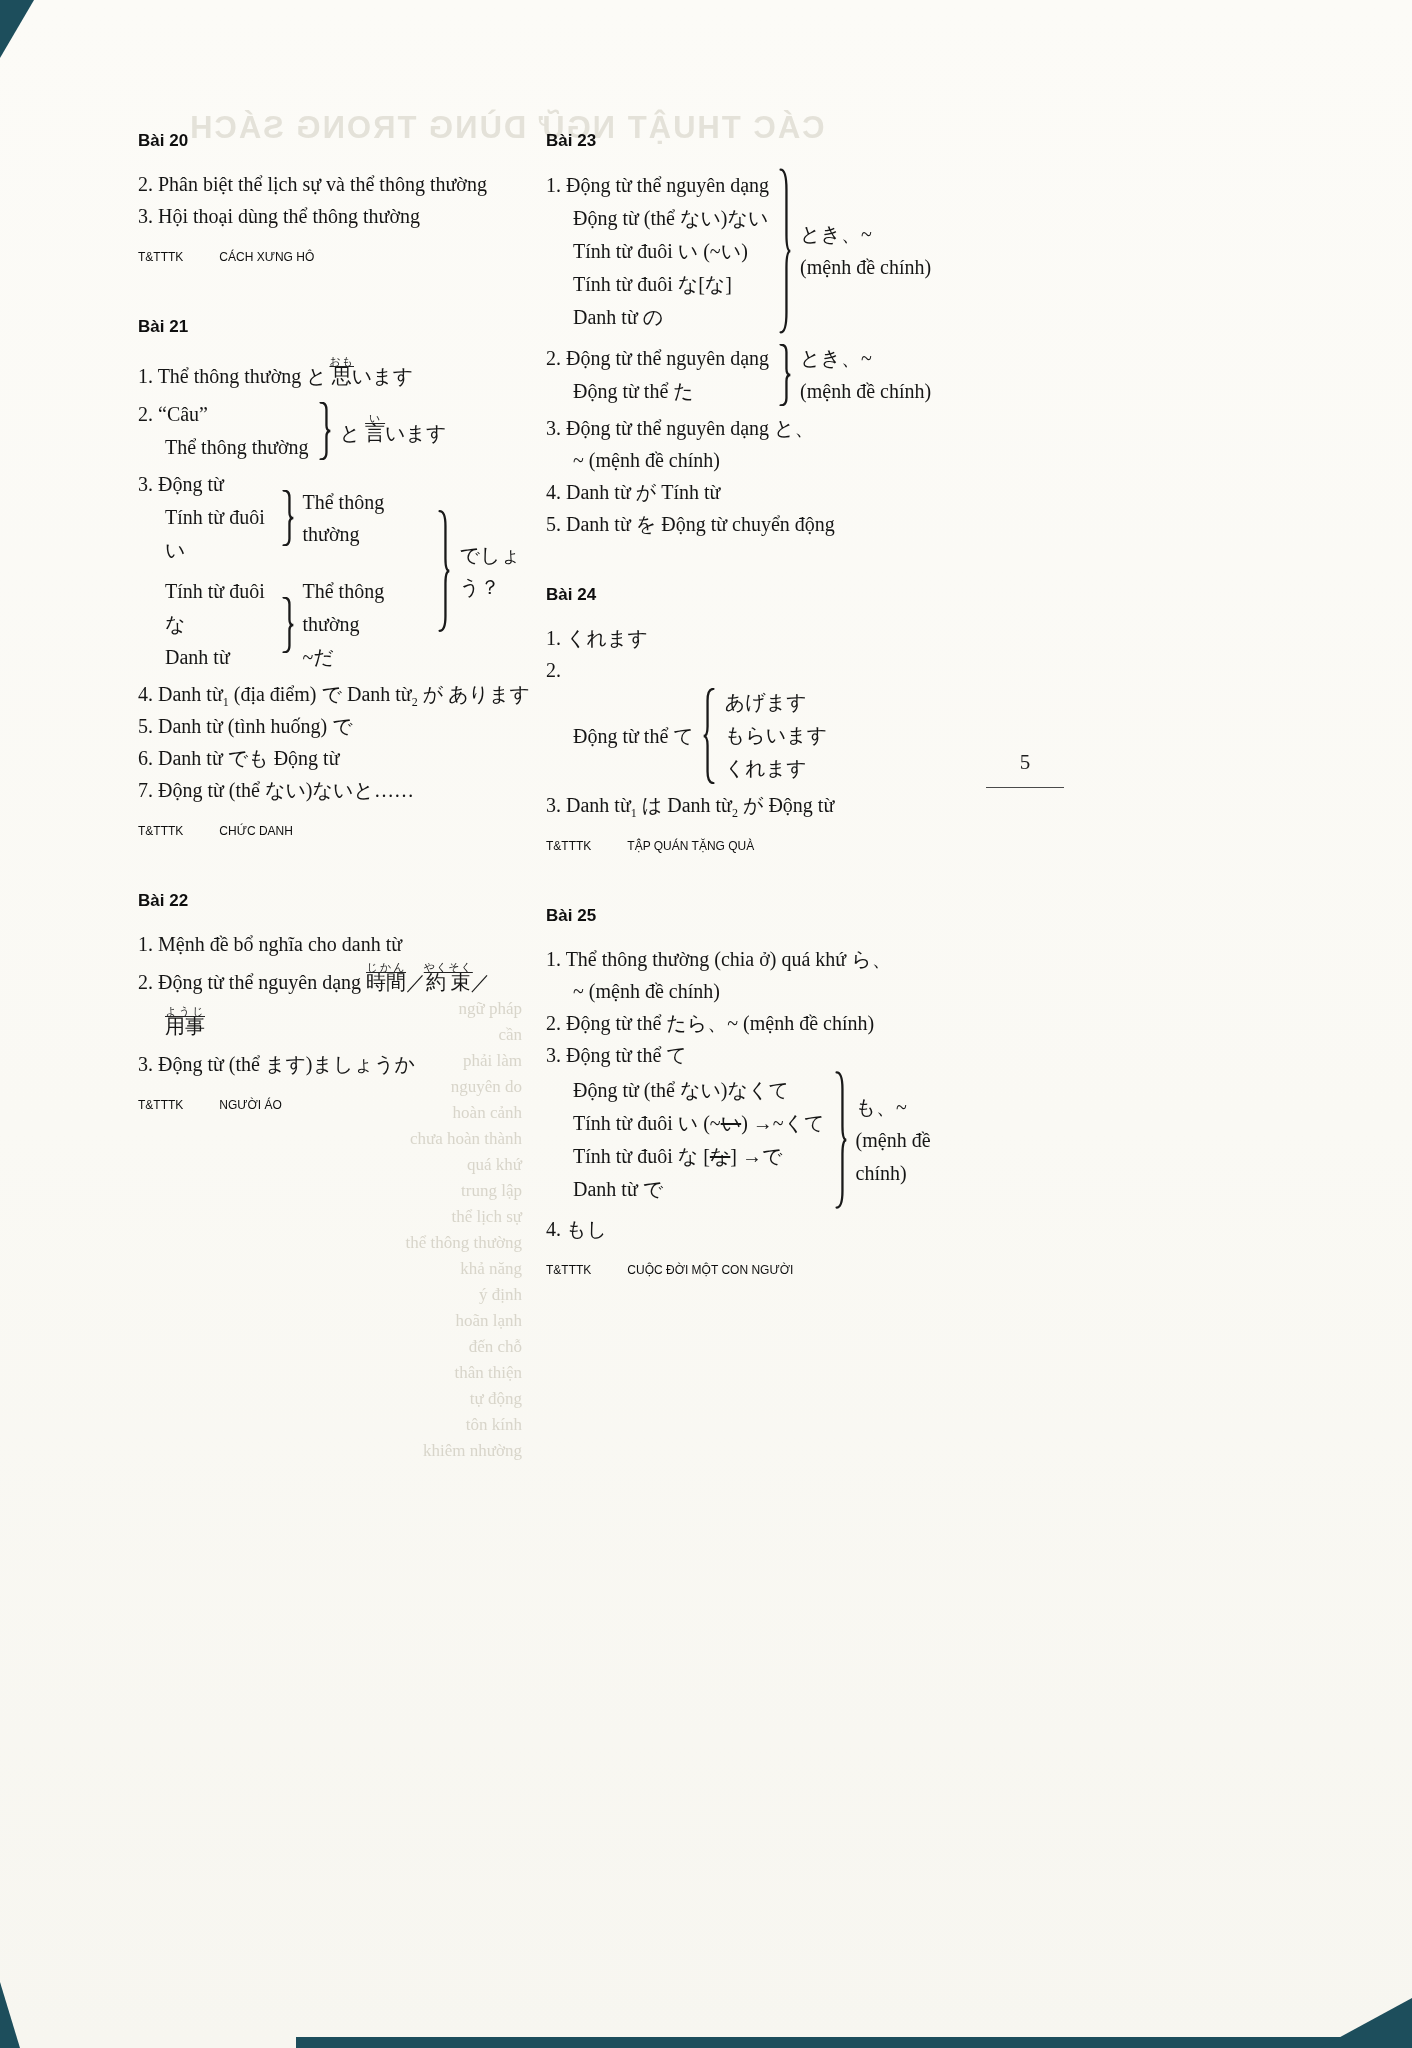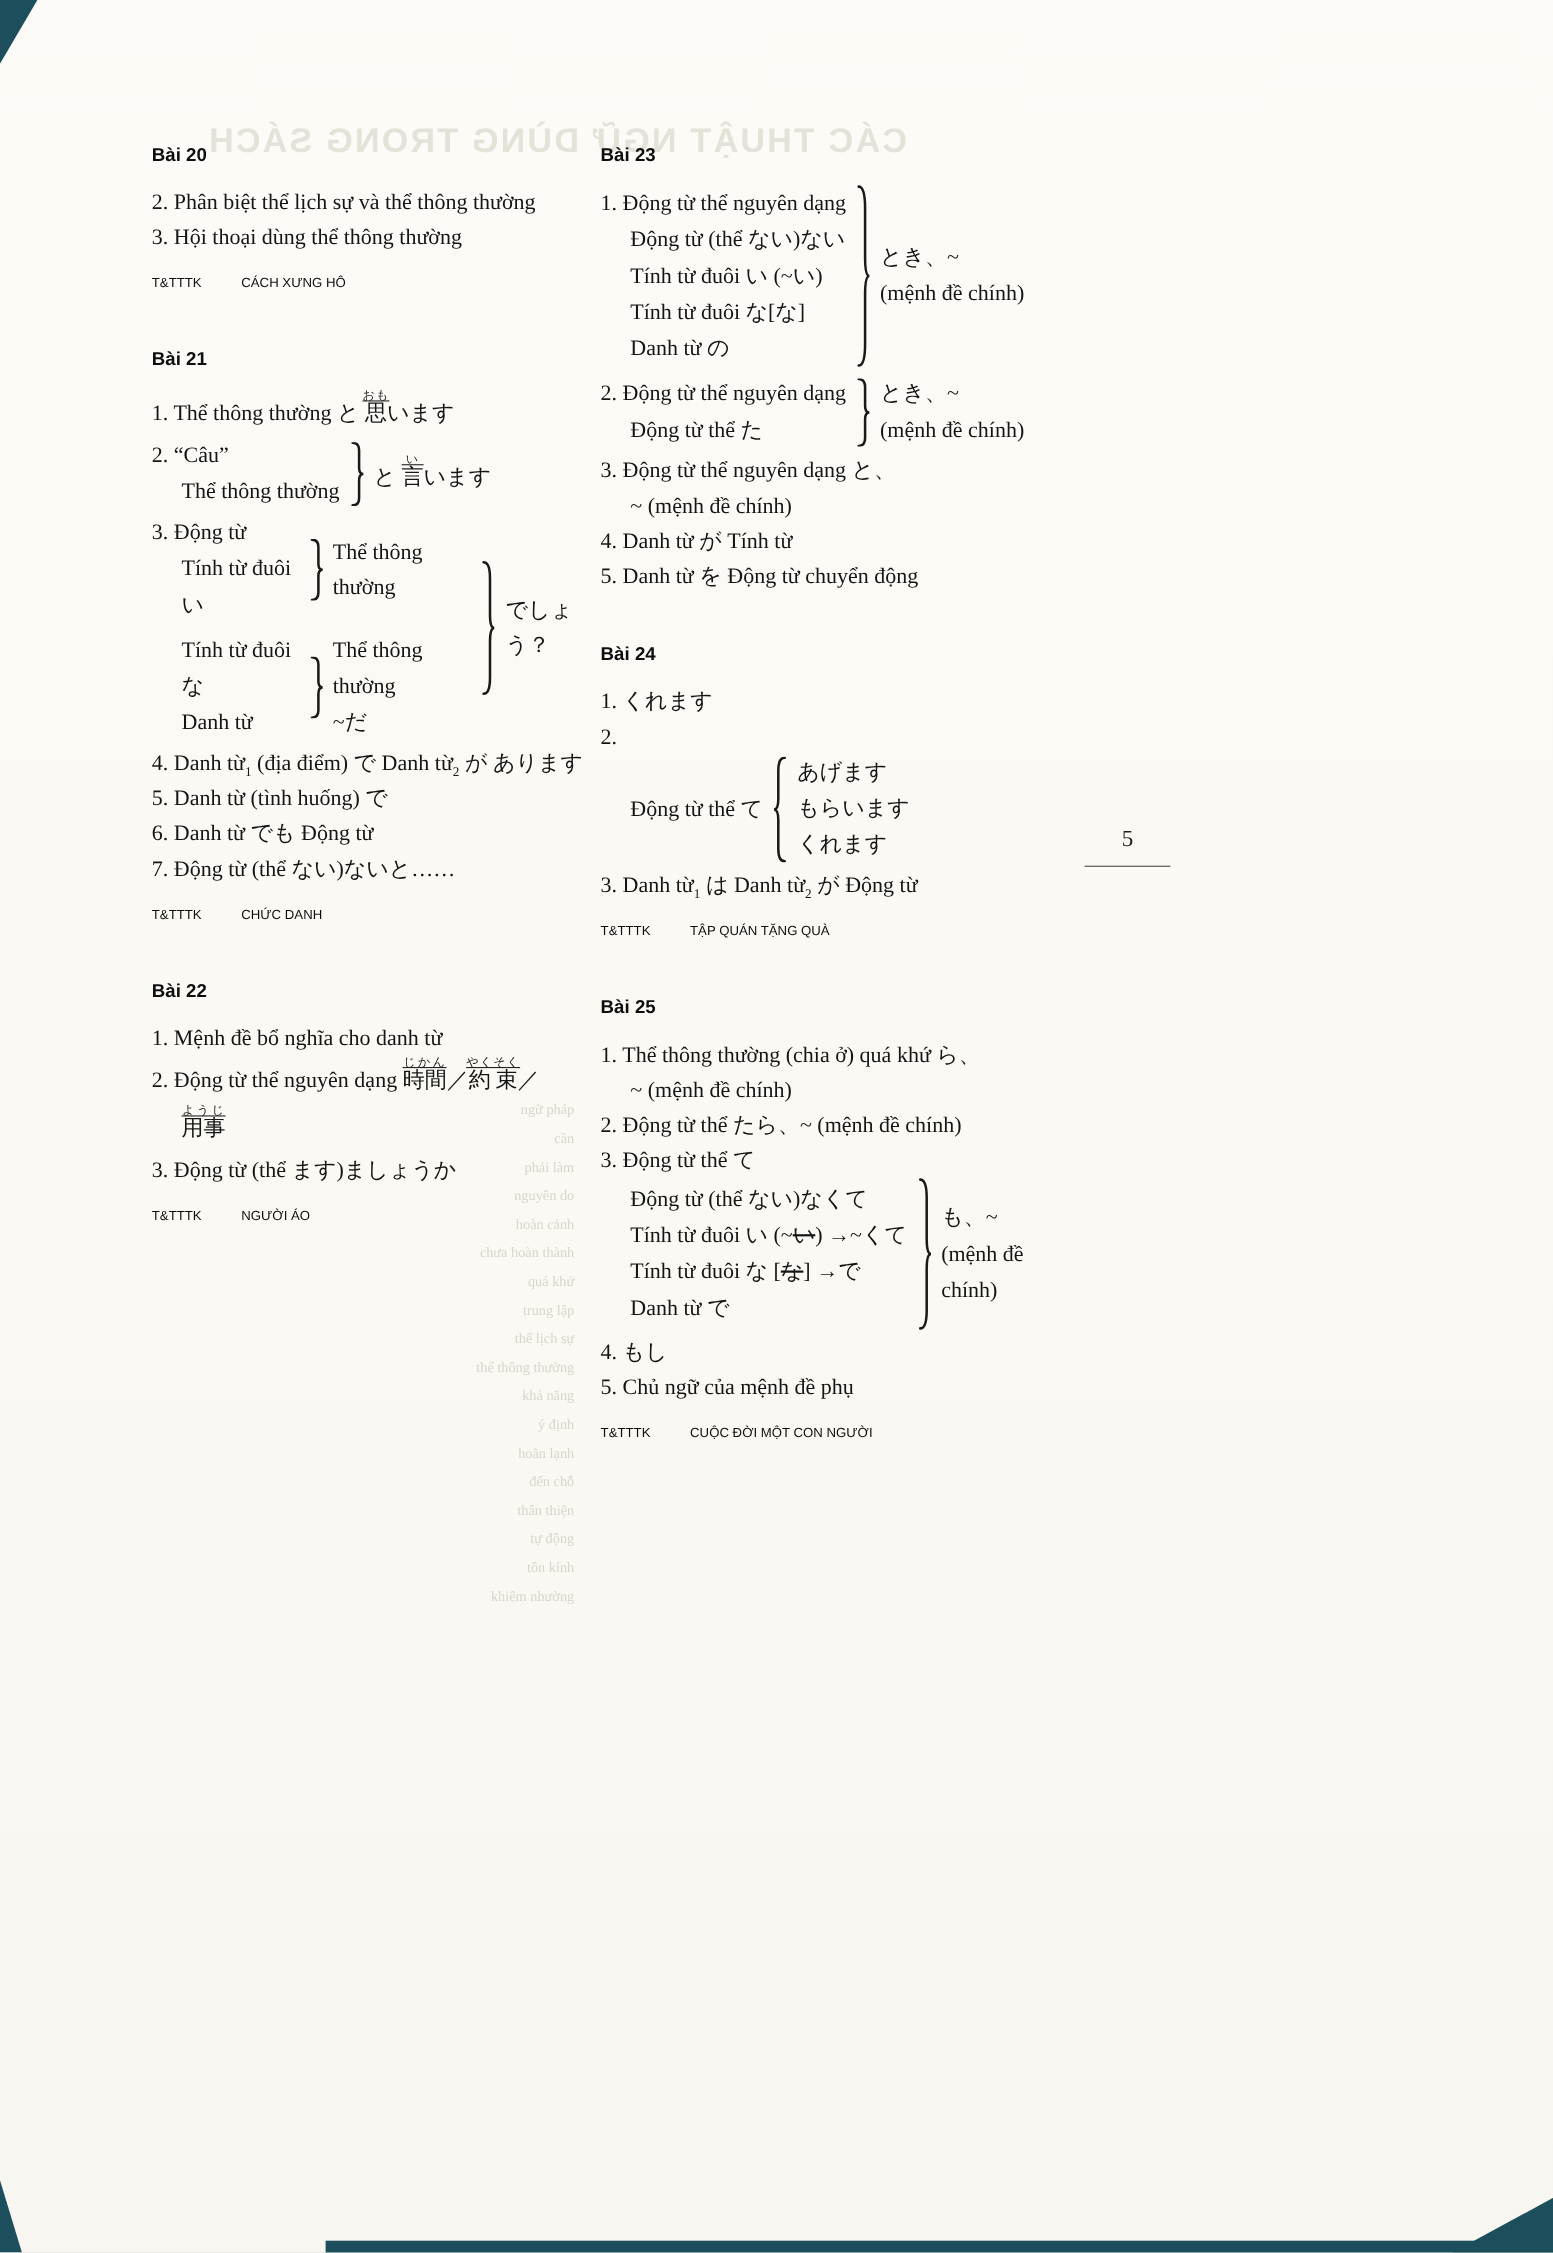--- a/index.html
+++ b/index.html
@@ -30,21 +30,21 @@
   .brace path{fill:none;stroke:#1a1a1a;stroke-width:2.3;vector-effect:non-scaling-stroke;stroke-linecap:round;}
 
   
   .pagenum{position:absolute;left:986px;top:750px;width:78px;text-align:center;font-size:21px;color:#1d1d1d;
            padding-bottom:12px;border-bottom:1.5px solid #4a4a4a;}
 
   
   .bleed{position:absolute;inset:0;pointer-events:none;}
   .bleed-header{position:absolute;left:188px;top:110px;font-family:"Liberation Sans",sans-serif;font-weight:700;
                 font-size:31px;letter-spacing:2px;transform:scaleX(-1);color:#d5d2c6;opacity:.6;white-space:nowrap;}
-  .bleed-col{position:absolute;left:150px;top:996px;width:372px;text-align:right;font-size:13px;line-height:26px;color:#d8d5ca;}
+  .bleed-col{position:absolute;left:150px;top:996px;width:372px;text-align:right;font-size:17px;line-height:26px;color:#d8d5ca;}
 
   
   .mark{position:absolute;background:#1d4e5c;}
   .mark-tl{left:0;top:0;width:34px;height:58px;clip-path:polygon(0 0,100% 0,0 100%);}
   .mark-bl{left:0;bottom:0;width:20px;height:66px;clip-path:polygon(0 0,0 100%,100% 100%);}
   .mark-br{right:0;bottom:0;width:92px;height:50px;clip-path:polygon(100% 0,100% 100%,0 100%);}
   .mark-bottom{left:296px;right:0;bottom:0;height:11px;}
 </style>
 </head>
 <body>
@@ -226,21 +226,20 @@
         <svg class="brace" style="height:138px" viewBox="0 0 20 100" preserveAspectRatio="none">
             <path d="M4,1 Q13,1 13,13 L13,40 Q13,50 19,50 Q13,50 13,60 L13,87 Q13,99 4,99"></path>
           </svg>
         <div class="stack">
           <div>も、~</div>
           <div>(mệnh đề</div>
           <div>chính)</div>
         </div>
       </div>
       <p class="li gap-top">4. もし</p>
-      <p class="li">5. Chủ ngữ của mệnh đề phụ</p>
       <p class="tk"><span class="tk-label">T&amp;TTTK</span><span>CUỘC ĐỜI MỘT CON NGƯỜI</span></p>
     </section>
   </div>
 
   <div class="pagenum"><span>5</span></div>
 
   <div class="mark mark-tl"></div>
   <div class="mark mark-bl"></div>
   <div class="mark mark-bottom"></div>
   <div class="mark mark-br"></div>

